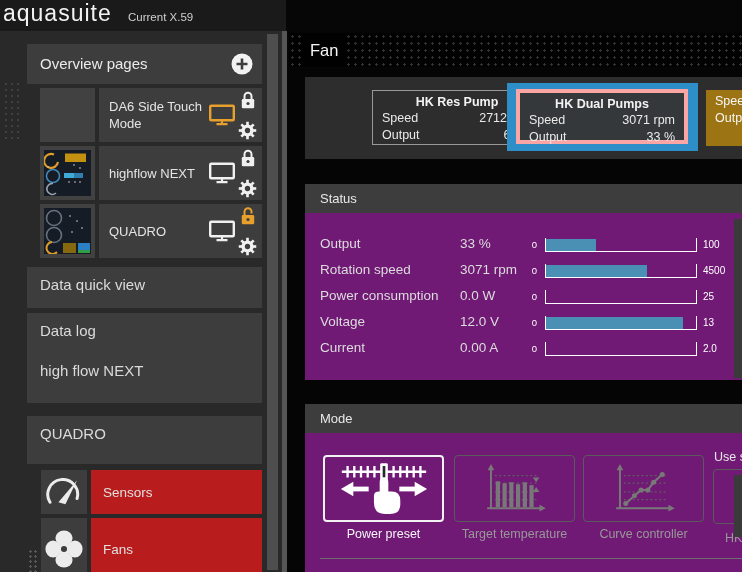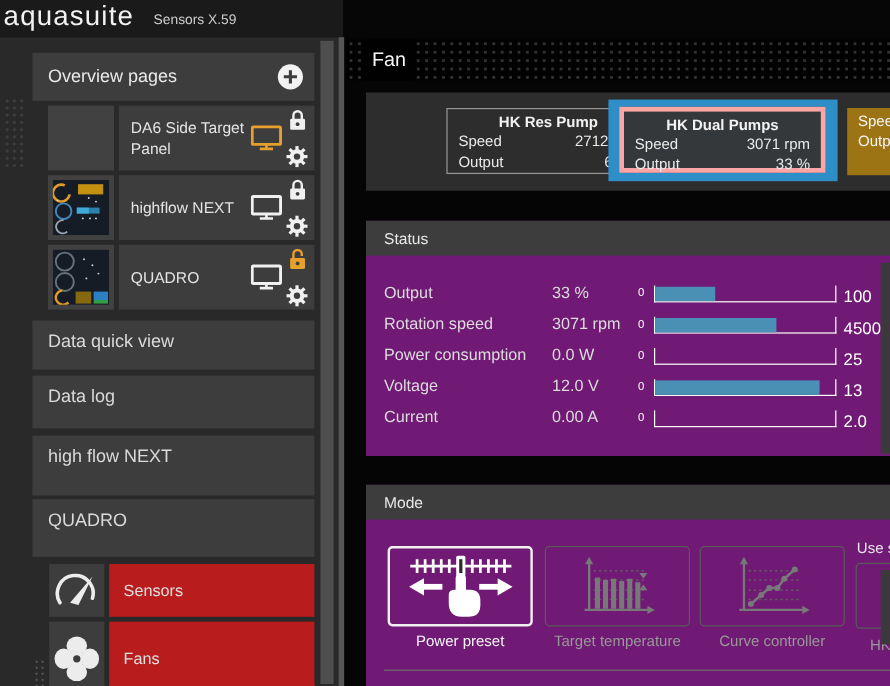--- a/index.html
+++ b/index.html
@@ -72,21 +72,21 @@
   
   .status-panel { top:153px; height:196px; }
   .srows { position:absolute; left:0; right:0; top:49px; }
   .srow { position:relative; height:26px; }
   .slabel { position:absolute; left:15px; top:3px; font-size:13.5px; color:#dcdcdc; }
   .svalue { position:absolute; left:155px; top:3px; font-size:13.5px; color:#dcdcdc; }
   .smin  { position:absolute; left:218px; top:6px; width:14px; text-align:right; font-size:9.5px; color:#fff; }
   .strack { position:absolute; left:240px; top:5px; width:152px; height:14px;
     border-left:1px solid #fff; border-right:1px solid #fff; border-bottom:1px solid #fff; }
   .sfill { position:absolute; left:0; bottom:0; height:12px; background:#4a90b5; width:0; }
-  .smax { position:absolute; left:398px; top:6px; font-size:14px; color:#fff; }
+  .smax { position:absolute; left:398px; top:6px; font-size:10px; color:#fff; }
 
   
   .mode-panel { top:373px; height:168px; }
   .mode-opt { position:absolute; top:51px; width:121px; cursor:pointer; }
   .mode-box { width:121px; height:67px; border:1px solid #5a5a5a; border-radius:4px;
     display:flex; align-items:center; justify-content:center; }
   .mode-opt.sel .mode-box { border:2px solid #f2f2f2; }
   .mode-label { margin-top:5px; text-align:center; font-size:12.5px; color:#989898; }
   .mode-opt.sel .mode-label { color:#f5f5f5; }
   .opt1 { left:18px; } .opt2 { left:149px; } .opt3 { left:278px; }
@@ -100,41 +100,41 @@
   .strip1 { top:188px; height:159px; }
   .strip2 { top:444px; height:62px; }
 </style>
 </head>
 <body>
 
 <div class="screen">
 
   <div class="topbar">
     <div class="logo">aquasuite</div>
-    <div class="version">Sensors X.59</div>
+    <div class="version">Current X.59</div>
   </div>
 
   <div class="sidebar">
     <div class="deco-dots"></div>
     <div class="sb-scrollbar"></div>
 
     <div class="sb-header">
       <span class="sb-header-label">Overview pages</span>
       <span class="plus-btn">
         <svg width="22" height="22" viewBox="0 0 22 22">
           <circle cx="11" cy="11" r="10.5" fill="#f2f2f2"></circle>
           <path d="M11 5.5 V16.5 M5.5 11 H16.5" stroke="#3d3d3d" stroke-width="2.6"></path>
         </svg>
       </span>
     </div>
 
     <div class="page-row" style="top:57px">
       <div class="thumb-box"></div>
       <div class="page-text">
-        <div class="page-label">DA6 Side Target Panel</div>
+        <div class="page-label">DA6 Side Touch Mode</div>
         <span class="monitor-ic c-orange">
           <svg width="26" height="22" viewBox="0 0 26 21">
               <rect x="1.2" y="1.2" width="23.6" height="14.6" rx="1" fill="none" stroke="currentColor" stroke-width="2.4"></rect>
               <path d="M13 15.8 V18.6 M7.5 19.6 H18.5" stroke="currentColor" stroke-width="2.2" fill="none"></path>
             </svg>
         </span>
         <span class="lock-ic c-white">
           <svg width="14" height="18" viewBox="0 0 14 18">
               <path d="M3.5 8.5 V5.2 a3.5 3.5 0 0 1 7 0 V8.5" fill="none" stroke="currentColor" stroke-width="2"></path>
               <rect x="0.8" y="8" width="12.4" height="9.2" rx="1.2" fill="currentColor"></rect>
@@ -253,21 +253,21 @@
         </span>
       </div>
     </div>
 
     <div class="simple-item" style="top:236px;height:41px">
       <span class="simple-label">Data quick view</span>
     </div>
     <div class="simple-item" style="top:282px;height:44px">
       <span class="simple-label">Data log</span>
     </div>
-    <div class="simple-item" style="top:332px;height:50px">
+    <div class="simple-item" style="top:322px;height:50px">
       <span class="simple-label">high flow NEXT</span>
     </div>
     <div class="simple-item" style="top:385px;height:48px">
       <span class="simple-label">QUADRO</span>
     </div>
 
     <div class="dev-row" style="top:439px;height:44px">
       <div class="dev-icon-box">
         <svg width="38" height="28" viewBox="0 0 40 30">
           <path d="M5 26 A16 16 0 1 1 34 22" fill="none" stroke="#ececec" stroke-width="3.2" stroke-linecap="round"></path>

